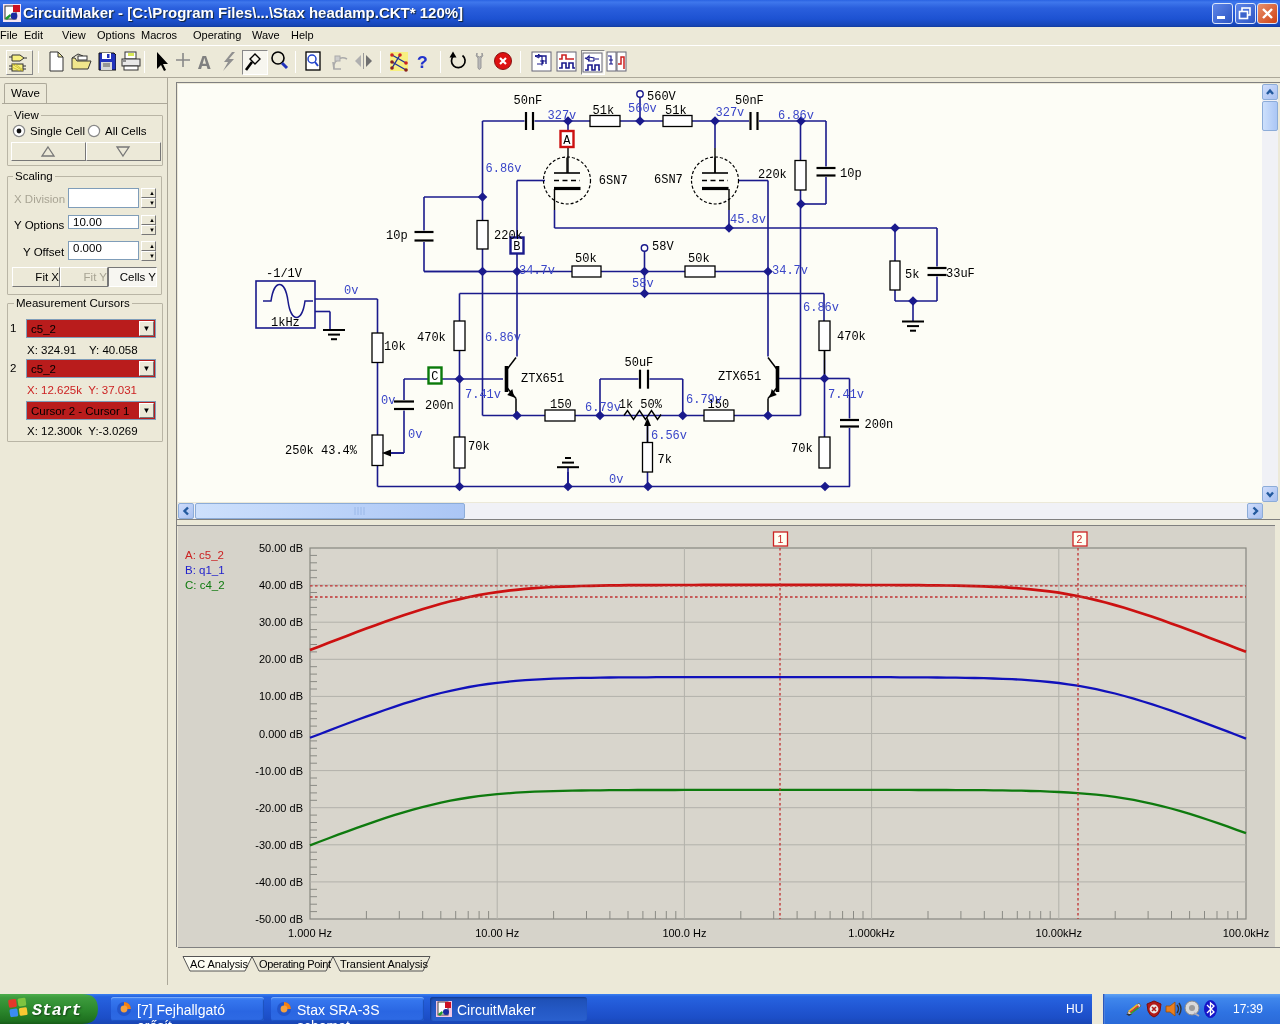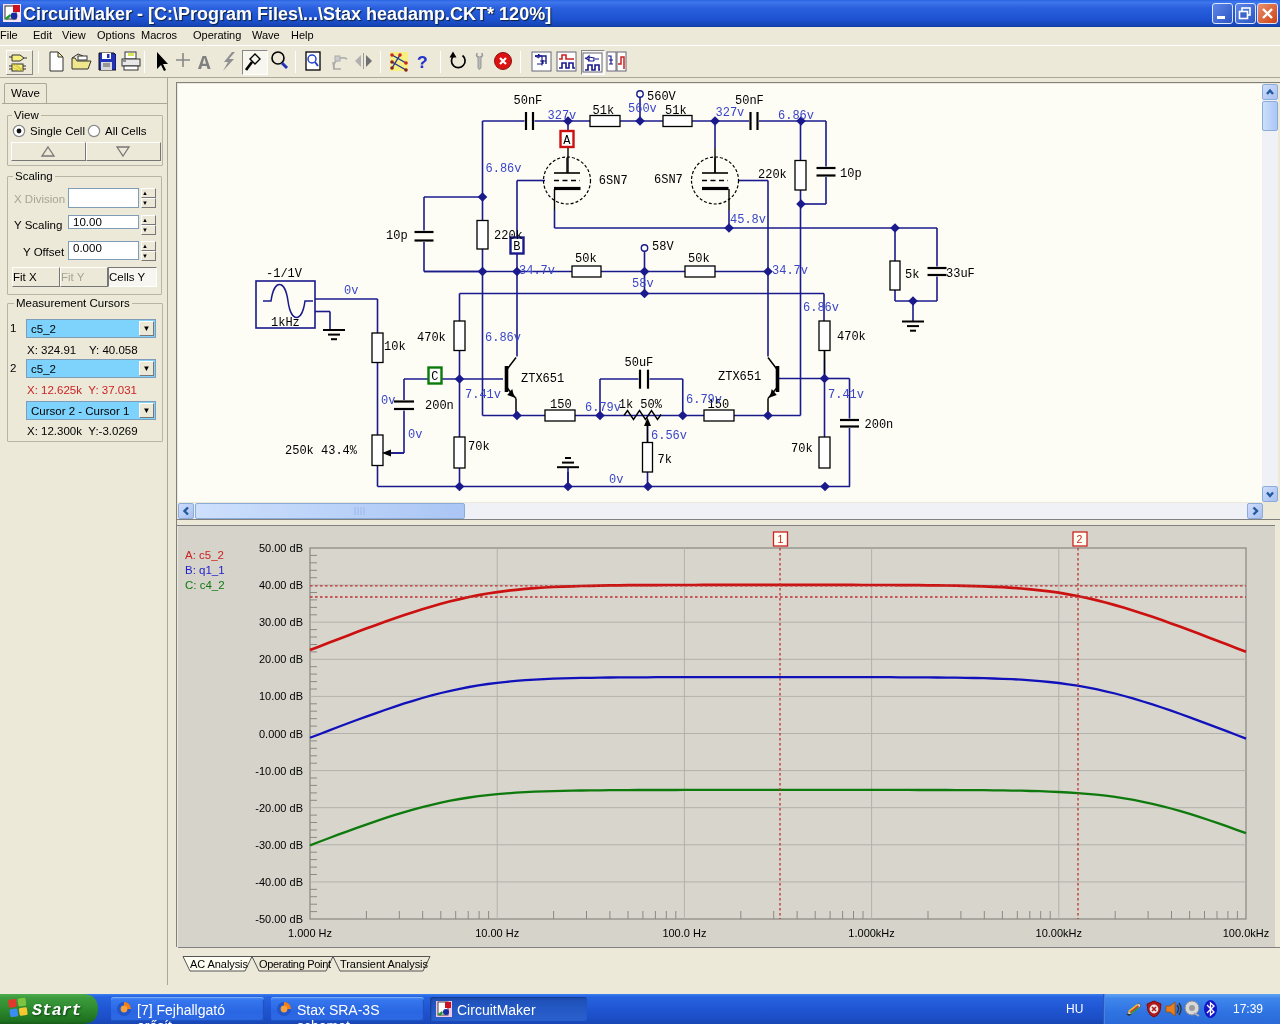--- a/index.html
+++ b/index.html
@@ -1,41 +1,41 @@
 <!DOCTYPE html>
 <html><head><meta charset="utf-8"><style>
 *{margin:0;padding:0;box-sizing:border-box}
 html,body{width:1280px;height:1024px;overflow:hidden;font-family:"Liberation Sans",sans-serif;background:#ece9d8}
 .abs{position:absolute}
 #titlebar{position:absolute;left:0;top:0;width:1280px;height:27px;
 background:linear-gradient(180deg,#2a63e2 0%,#3f77ec 8%,#2a5fdd 30%,#1d52d2 70%,#1746b8 93%,#123c9e 100%)}
-#titlebar .tt{position:absolute;left:23px;top:4px;color:#fff;font-size:18px;font-weight:bold;letter-spacing:0px;text-shadow:1px 1px 1px #123}
+#titlebar .tt{position:absolute;left:23px;top:4px;color:#fff;font-size:15px;font-weight:bold;letter-spacing:0px;text-shadow:1px 1px 1px #123}
 .wbtn{position:absolute;top:3px;width:21px;height:21px;border-radius:3px;border:1px solid #dce6fa;color:#fff}
 .wbtn.b1{background:linear-gradient(135deg,#5f86e8,#2c55c4)}
 .wbtn.bx{background:linear-gradient(135deg,#e8906c,#cf4214)}
 #menubar{position:absolute;left:0;top:27px;width:1280px;height:18px;background:#ece9d8;font-size:11px;color:#000}
 #menubar span{position:absolute;top:2px}
 #toolbar{position:absolute;left:0;top:45px;width:1280px;height:33px;background:#ece9d8;border-top:1px solid #fff;border-bottom:1px solid #aca899}
 .tsep{position:absolute;top:5px;width:1px;height:22px;background:#aca899;border-right:1px solid #fff}
 #leftpanel{position:absolute;left:0;top:78px;width:177px;height:907px;background:#ece9d8}
 .gbox{position:absolute;border:1px solid #b9b5a5;border-radius:1px}
 .glab{position:absolute;background:#ece9d8;padding:0 2px;font-size:11.5px}
 .txt115{font-size:11.5px}
 .inbox{position:absolute;background:#fff;border:1px solid #7f9db9;font-size:11.5px;padding-left:4px}
-.btn{position:absolute;background:#ece9d8;border:1px solid #888;border-top-color:#fff;border-left-color:#fff;border-right-color:#777;border-bottom-color:#777;font-size:11.5px;text-align:left}
-.combo{position:absolute;height:19px;background:#7dd3fc;border:1px solid #7f9db9;font-size:11.5px}
+.btn{position:absolute;background:#ece9d8;border:1px solid #888;border-top-color:#fff;border-left-color:#fff;border-right-color:#777;border-bottom-color:#777;font-size:11.5px;text-align:right}
+.combo{position:absolute;height:19px;background:#b91c1c;border:1px solid #7f9db9;font-size:11.5px}
 .combo .ar{position:absolute;right:1px;top:1px;width:15px;height:15px;background:#ece9d8;border:1px solid #fff;border-right-color:#777;border-bottom-color:#777;text-align:center;font-size:8px;line-height:14px}
 #canvas{position:absolute;left:178px;top:84px;width:1085px;height:418px;background:#fdfdf6}
 .canvasborder{position:absolute;left:176px;top:82px;width:1104px;height:438px;border:1px solid #808080;border-right:none}
 #vscroll{position:absolute;left:1262px;top:84px;width:16px;height:418px;background:#f0f1f6}
 #hscroll{position:absolute;left:178px;top:503px;width:1085px;height:16px;background:#f0f1f6}
 .sbtn{position:absolute;width:16px;height:16px;background:linear-gradient(135deg,#cfddfc,#a8c0f0);border:1px solid #8cacd8;border-radius:2px;color:#2b56b0;font-size:9px;text-align:center;line-height:14px;font-weight:bold}
 .sthumb{position:absolute;background:linear-gradient(90deg,#cde0fc,#abc6f5);border:1px solid #8cacd8;border-radius:2px}
 #tabrow{position:absolute;left:178px;top:947px;width:1102px;height:38px;background:#ece9d8;border-top:1px solid #808080}
-#taskbar{position:absolute;left:0;top:994px;width:1280px;height:30px;
+#taskbar{position:absolute;left:0;top:994px;width:1092px;height:30px;
 background:linear-gradient(180deg,#3a80f2 0%,#2663e0 9%,#2157d4 45%,#1c4ec7 80%,#1946b4 100%)}
 .tbtn{position:absolute;top:3px;height:24px;border-radius:3px;color:#fff;font-size:14px;
 background:linear-gradient(180deg,#4a8df8 0%,#3576ee 14%,#2a66e2 60%,#2e6ae4 100%);box-shadow:inset 0 1px 0 #79aaf8,inset -1px -1px 1px #1c50bc}
 .tbtn.pressed{background:linear-gradient(180deg,#1e4fb4 0%,#2458c4 50%,#2a60ce 100%);box-shadow:inset 1px 1px 2px #143a8c}
 svg text{font-family:"Liberation Mono",monospace}
 svg .ui{font-family:"Liberation Sans",sans-serif}
 </style></head><body>
 
 <div id="titlebar">
  <svg class="abs" style="left:3px;top:4px" width="18" height="18">
@@ -53,21 +53,21 @@
         <rect x="6" y="4" width="8" height="7" fill="none" stroke="#fff" stroke-width="1.6"></rect>
         <rect x="3.5" y="7.5" width="8" height="7" fill="#3c64cc" stroke="#fff" stroke-width="1.6"></rect>
       </svg></div>
  <div class="wbtn bx" style="left:1257px"><svg width="19" height="19">
         <path d="M5,5 L14,14 M14,5 L5,14" stroke="#fff" stroke-width="2.4"></path>
       </svg></div>
 </div>
 
 <div id="menubar">
  <span style="left:0">File</span>
-    <span style="left:33px">Edit</span>
+    <span style="left:24px">Edit</span>
     <span style="left:62px">View</span>
  <span style="left:97px">Options</span>
     <span style="left:141px">Macros</span>
     <span style="left:193px">Operating</span>
  <span style="left:252px">Wave</span>
     <span style="left:291px">Help</span>
 </div>
 
 <div id="toolbar">
 <div class="abs" style="left:6px;top:4px;width:27px;height:25px;background:#ece9d8;border:1px solid;border-color:#fff #888 #888 #fff;"><svg width="25" height="24">
@@ -212,21 +212,21 @@
         <polygon points="36,4 42,13 30,13" fill="none" stroke="#777" stroke-width="1.3"></polygon>
       </svg></div>
  <div class="btn" style="left:86px;top:64px;width:75px;height:19px"><svg width="73" height="17">
         <polygon points="36,13 42,4 30,4" fill="none" stroke="#777" stroke-width="1.3"></polygon>
       </svg></div>
 
  <div class="gbox" style="left:7px;top:98px;width:155px;height:119px"></div>
  <div class="glab" style="left:13px;top:92px">Scaling</div>
  <div class="abs txt115" style="left:14px;top:115px;color:#a8a494">X Division</div>
  <div class="inbox" style="left:68px;top:110px;width:71px;height:20px"></div>
- <div class="abs txt115" style="left:14px;top:141px">Y Scaling</div>
+ <div class="abs txt115" style="left:14px;top:141px">Y Options</div>
  <div class="inbox" style="left:68px;top:137px;width:71px;height:14px">10.00</div>
  <div class="abs txt115" style="left:23px;top:168px">Y Offset</div>
  <div class="inbox" style="left:68px;top:163px;width:71px;height:19px">0.000</div>
  <div class="btn" style="left:141px;top:110px;width:15px;height:10px;font-size:6px;line-height:9px;color:#000">▲</div>
     <div class="btn" style="left:141px;top:120px;width:15px;height:10px;font-size:6px;line-height:9px;color:#000">▼</div>
     <div class="btn" style="left:141px;top:137px;width:15px;height:10px;font-size:6px;line-height:9px;color:#000">▲</div>
     <div class="btn" style="left:141px;top:147px;width:15px;height:10px;font-size:6px;line-height:9px;color:#000">▼</div>
     <div class="btn" style="left:141px;top:163px;width:15px;height:10px;font-size:6px;line-height:9px;color:#000">▲</div>
     <div class="btn" style="left:141px;top:173px;width:15px;height:10px;font-size:6px;line-height:9px;color:#000">▼</div>
  <div class="btn" style="left:12px;top:189px;width:48px;height:20px;line-height:19px">Fit X</div>

